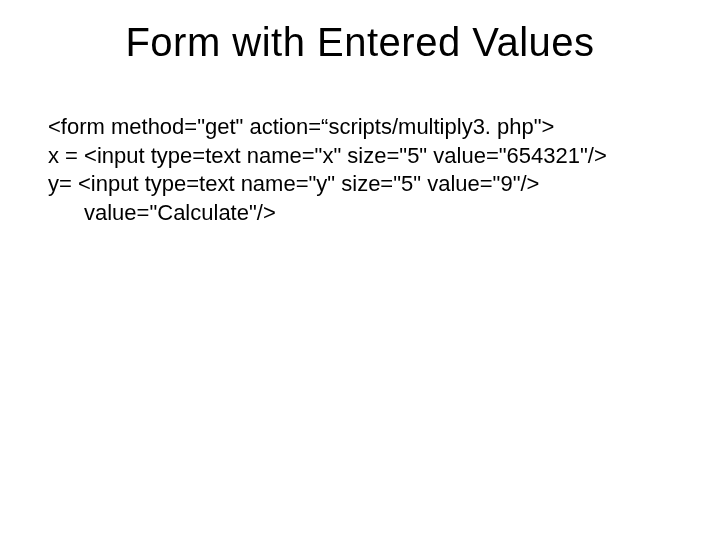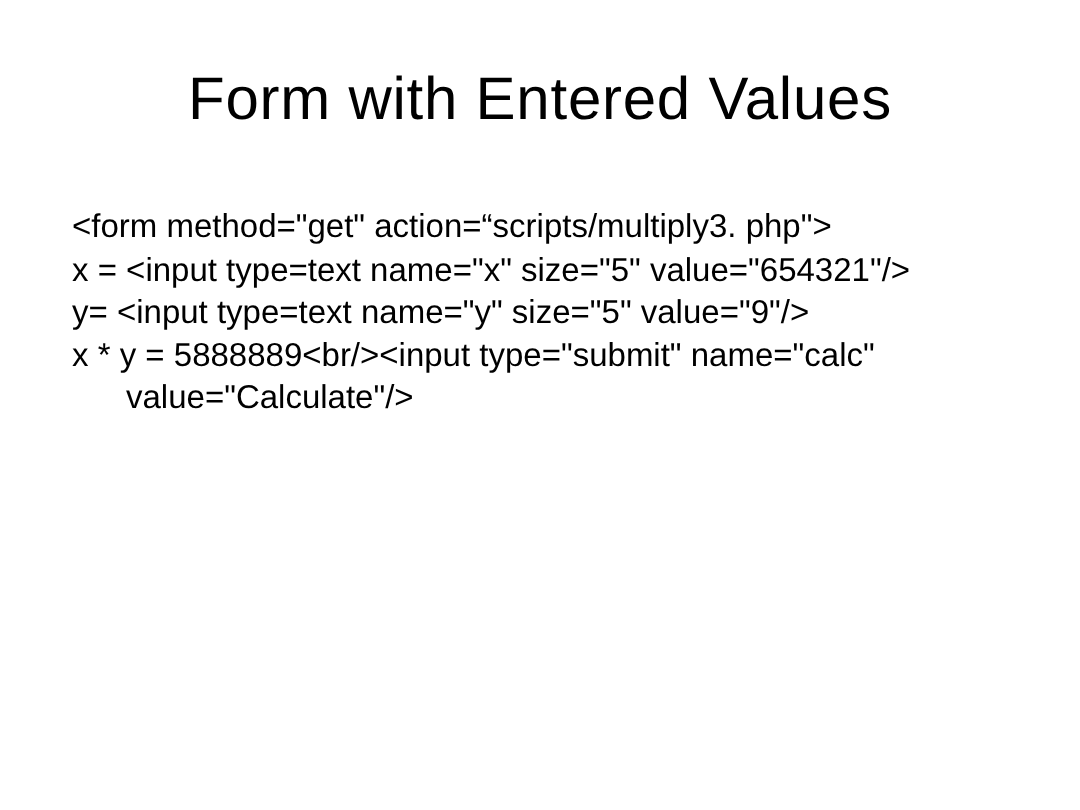--- a/index.html
+++ b/index.html
@@ -8,21 +8,21 @@
     width: 720px;
     height: 540px;
     background: #ffffff;
     font-family: Arial, Helvetica, sans-serif;
     color: #000000;
   }
   .slide {
     box-sizing: border-box;
     width: 720px;
     height: 460px;
-    padding: 36px 48px 0 48px;
+    padding: 12px 48px 0 48px;
   }
   .title {
     font-size: 40px;
     font-weight: 400;
     text-align: center;
     margin: 8px 0 48px 0;
     letter-spacing: 0.5px;
   }
   .code {
     font-size: 22px;
@@ -40,16 +40,15 @@
 </head>
 <body>
 
 <div class="slide">
   <h1 class="title">Form with Entered Values</h1>
 
   <div class="code">
     <span class="line">&lt;form method="get" action=“scripts/multiply3. php"&gt;</span>
     <span class="line">x = &lt;input type=text name="x" size="5" value="654321"/&gt;</span>
     <span class="line">y=  &lt;input type=text name="y" size="5" value="9"/&gt;</span>
-    <span class="line">x * y = 5888889&lt;br/&gt;&lt;input type="submit" name="calc"</span>
     <span class="line indent">value="Calculate"/&gt;</span>
   </div>
 </div>
 
 </body></html>

